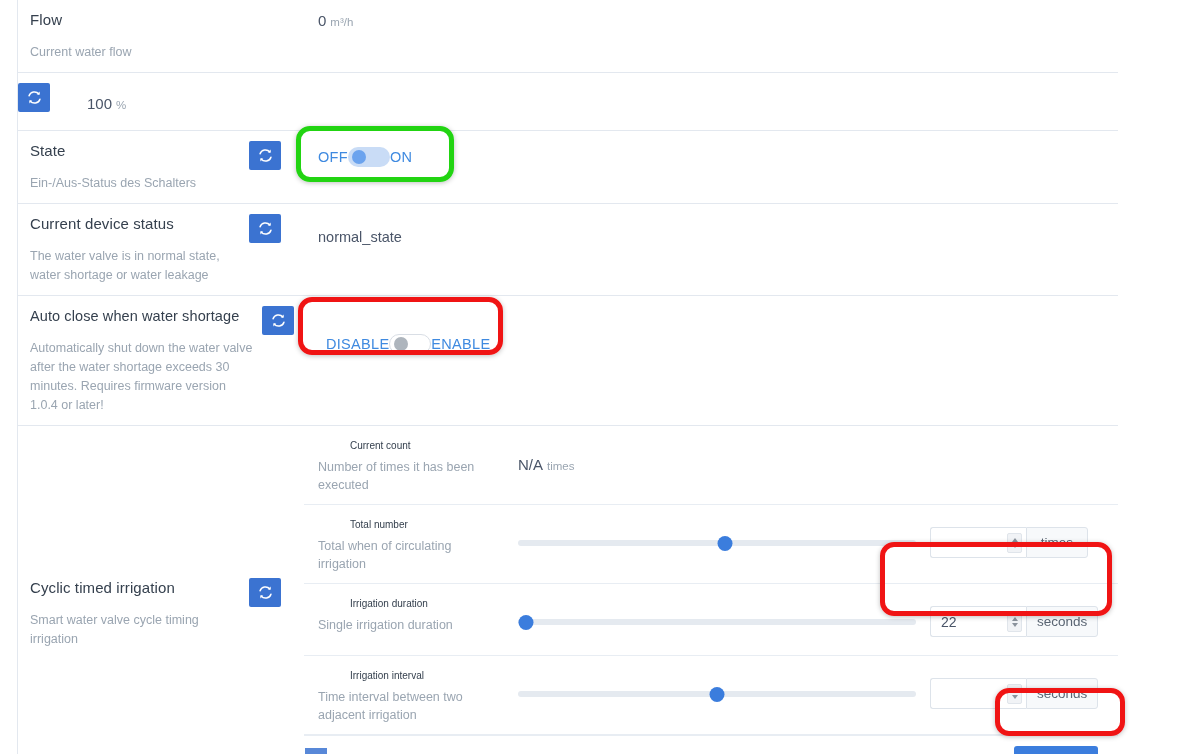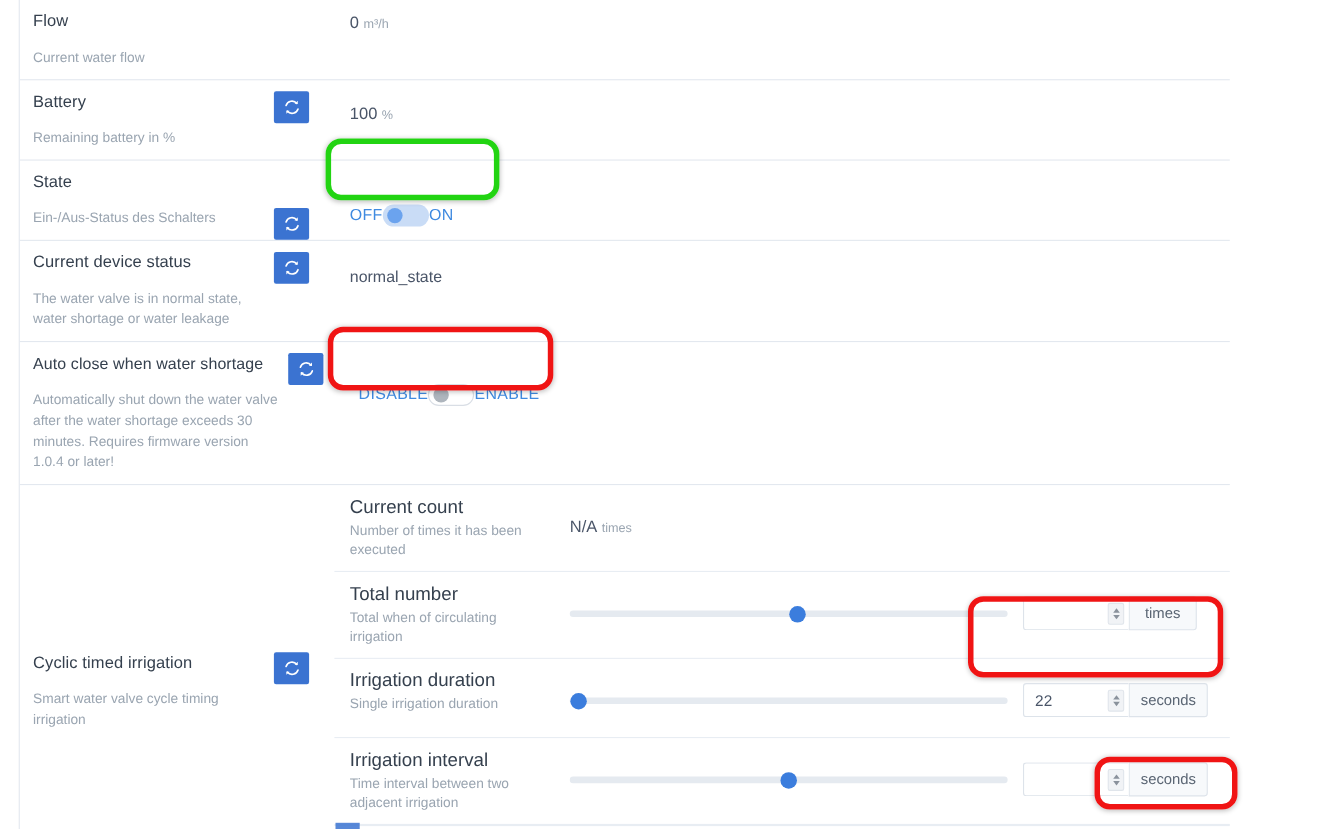--- a/index.html
+++ b/index.html
@@ -147,23 +147,24 @@
     border-bottom: 1px solid #e8edf3;
     padding: 10px 0 10px 14px;
     min-height: 52px;
   }
   .sub-row:last-child { border-bottom: none; }
   .sub-label {
     width: 200px;
     flex: 0 0 200px;
   }
   .sub-title {
-    font-size: 17px;
+    font-size: 10px;
     color: #35404e;
     line-height: 20px;
+    margin-left: 32px;
   }
   .sub-desc {
     font-size: 12.5px;
     color: #9aa5b1;
     line-height: 18px;
     margin-top: 2px;
     max-width: 175px;
   }
   .sub-ctrl {
     flex: 1;
@@ -290,43 +291,39 @@
         <div class="label-desc">Current water flow</div>
       </div>
       <div class="refresh-col"></div>
       <div class="value-col">
         <span class="val-num">0</span>
         <span class="val-unit">m³/h</span>
       </div>
     </div>
 
     <div class="row" style="min-height:58px;">
-      <div class="label-col">
-        <div class="label-title">Battery</div>
-        <div class="label-desc">Remaining battery in %</div>
-      </div>
       <div class="refresh-col">
         <button class="btn-refresh">
           <span>
             <svg width="15" height="15" viewBox="0 0 16 16" fill="none">
               <path d="M2.2 6.2A6 6 0 0 1 12.6 4.3" stroke="#fff" stroke-width="1.6" stroke-linecap="round"></path>
               <path d="M13.8 9.8A6 6 0 0 1 3.4 11.7" stroke="#fff" stroke-width="1.6" stroke-linecap="round"></path>
               <path d="M13.5 1.6v3.1h-3.1z" fill="#fff"></path>
               <path d="M2.5 14.4v-3.1h3.1z" fill="#fff"></path>
             </svg>
           </span>
         </button>
       </div>
       <div class="value-col" style="padding-top:20px;">
         <span class="val-num">100</span>
         <span class="val-unit">%</span>
       </div>
     </div>
 
-    <div class="row" style="min-height:57px;align-items:flex-end;">
+    <div class="row" style="min-height:57px;">
       <div class="label-col">
         <div class="label-title">State</div>
         <div class="label-desc">Ein-/Aus-Status des Schalters</div>
       </div>
       <div class="refresh-col">
         <button class="btn-refresh">
           <span>
             <svg width="15" height="15" viewBox="0 0 16 16" fill="none">
               <path d="M2.2 6.2A6 6 0 0 1 12.6 4.3" stroke="#fff" stroke-width="1.6" stroke-linecap="round"></path>
               <path d="M13.8 9.8A6 6 0 0 1 3.4 11.7" stroke="#fff" stroke-width="1.6" stroke-linecap="round"></path>

